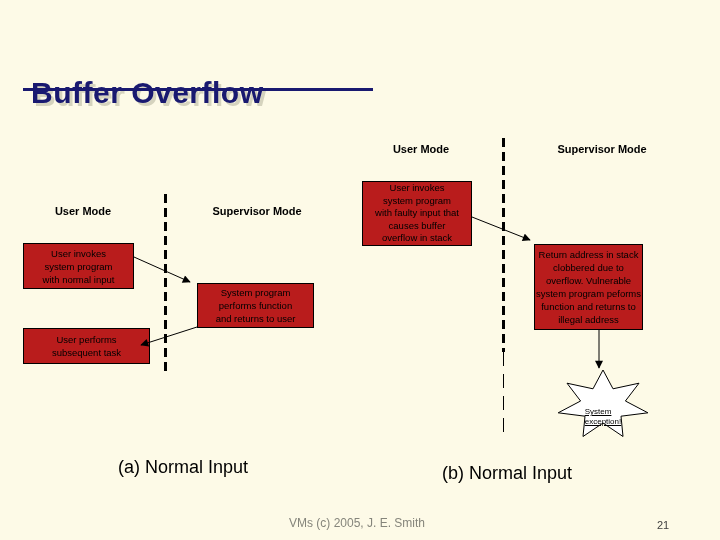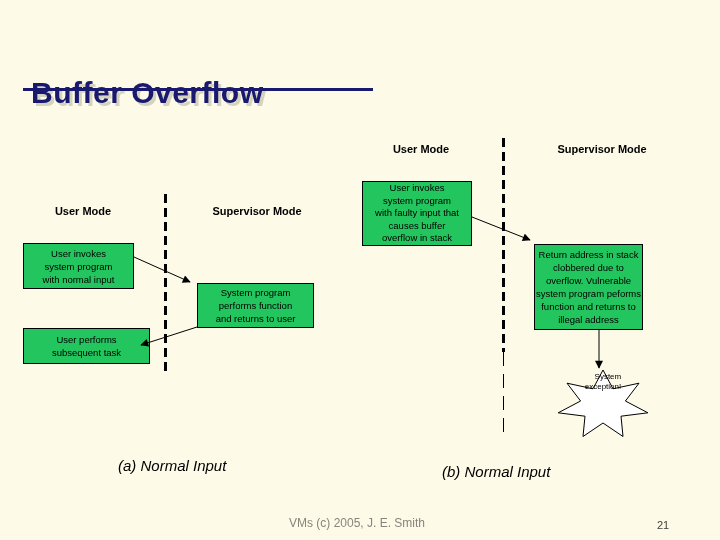--- a/index.html
+++ b/index.html
@@ -38,40 +38,40 @@
   }
   .divider-thin{
     width:1px;
     background:repeating-linear-gradient(180deg,#000 0 14px,transparent 14px 22px);
   }
   .div-a{left:164px;top:194px;height:178px;}
   .div-b1{left:502px;top:138px;height:214px;}
   .div-b2{left:503px;top:352px;height:85px;}
 
   .flowbox{
-    background:#22c55e;border:1px solid #000;
+    background:#b91c1c;border:1px solid #000;
     display:flex;align-items:center;justify-content:center;
     text-align:center;font-size:9.5px;line-height:13px;
     white-space:pre-line;box-sizing:border-box;
   }
   .box-a-invoke{left:23px;top:243px;width:111px;height:46px;}
   .box-a-system{left:197px;top:283px;width:117px;height:45px;}
   .box-a-subseq{left:23px;top:328px;width:127px;height:36px;}
   .box-b-invoke{left:362px;top:181px;width:110px;height:65px;line-height:12.5px;}
   .box-b-return{left:534px;top:244px;width:109px;height:86px;}
 
   .caption{
-    font-size:15px;font-style:italic;white-space:nowrap;
+    font-size:18px;white-space:nowrap;
   }
   .cap-a{left:118px;top:457px;}
   .cap-b{left:442px;top:463px;}
 
   .star-label{
-    left:603px;top:372px;transform:translateX(-50%);
-    font-size:8px;line-height:10px;text-align:right;white-space:pre-line;
+    left:603px;top:407px;transform:translateX(-50%);
+    font-size:8px;line-height:10px;text-align:left;white-space:pre-line;text-decoration:underline;
   }
 
   .footer-credit{
     left:357px;top:516px;transform:translateX(-50%);
     font-size:12px;color:#85857B;white-space:nowrap;
   }
   .footer-page{
     left:657px;top:519px;font-size:11px;color:#404040;
   }
 

